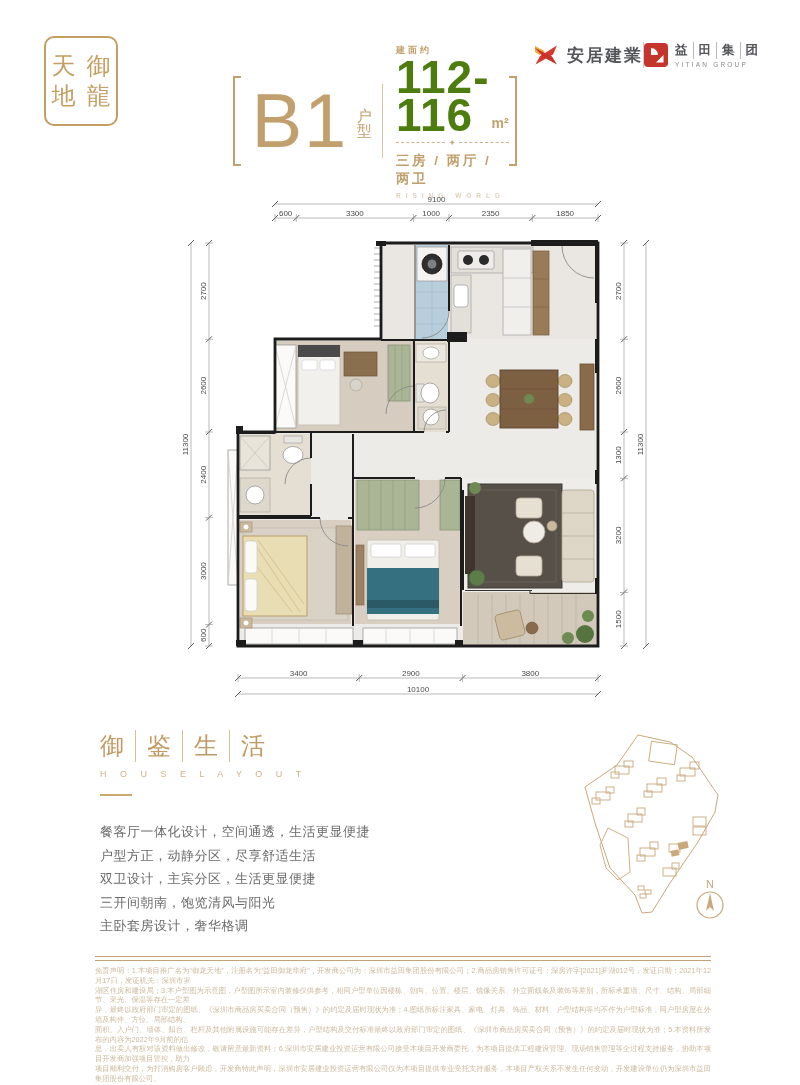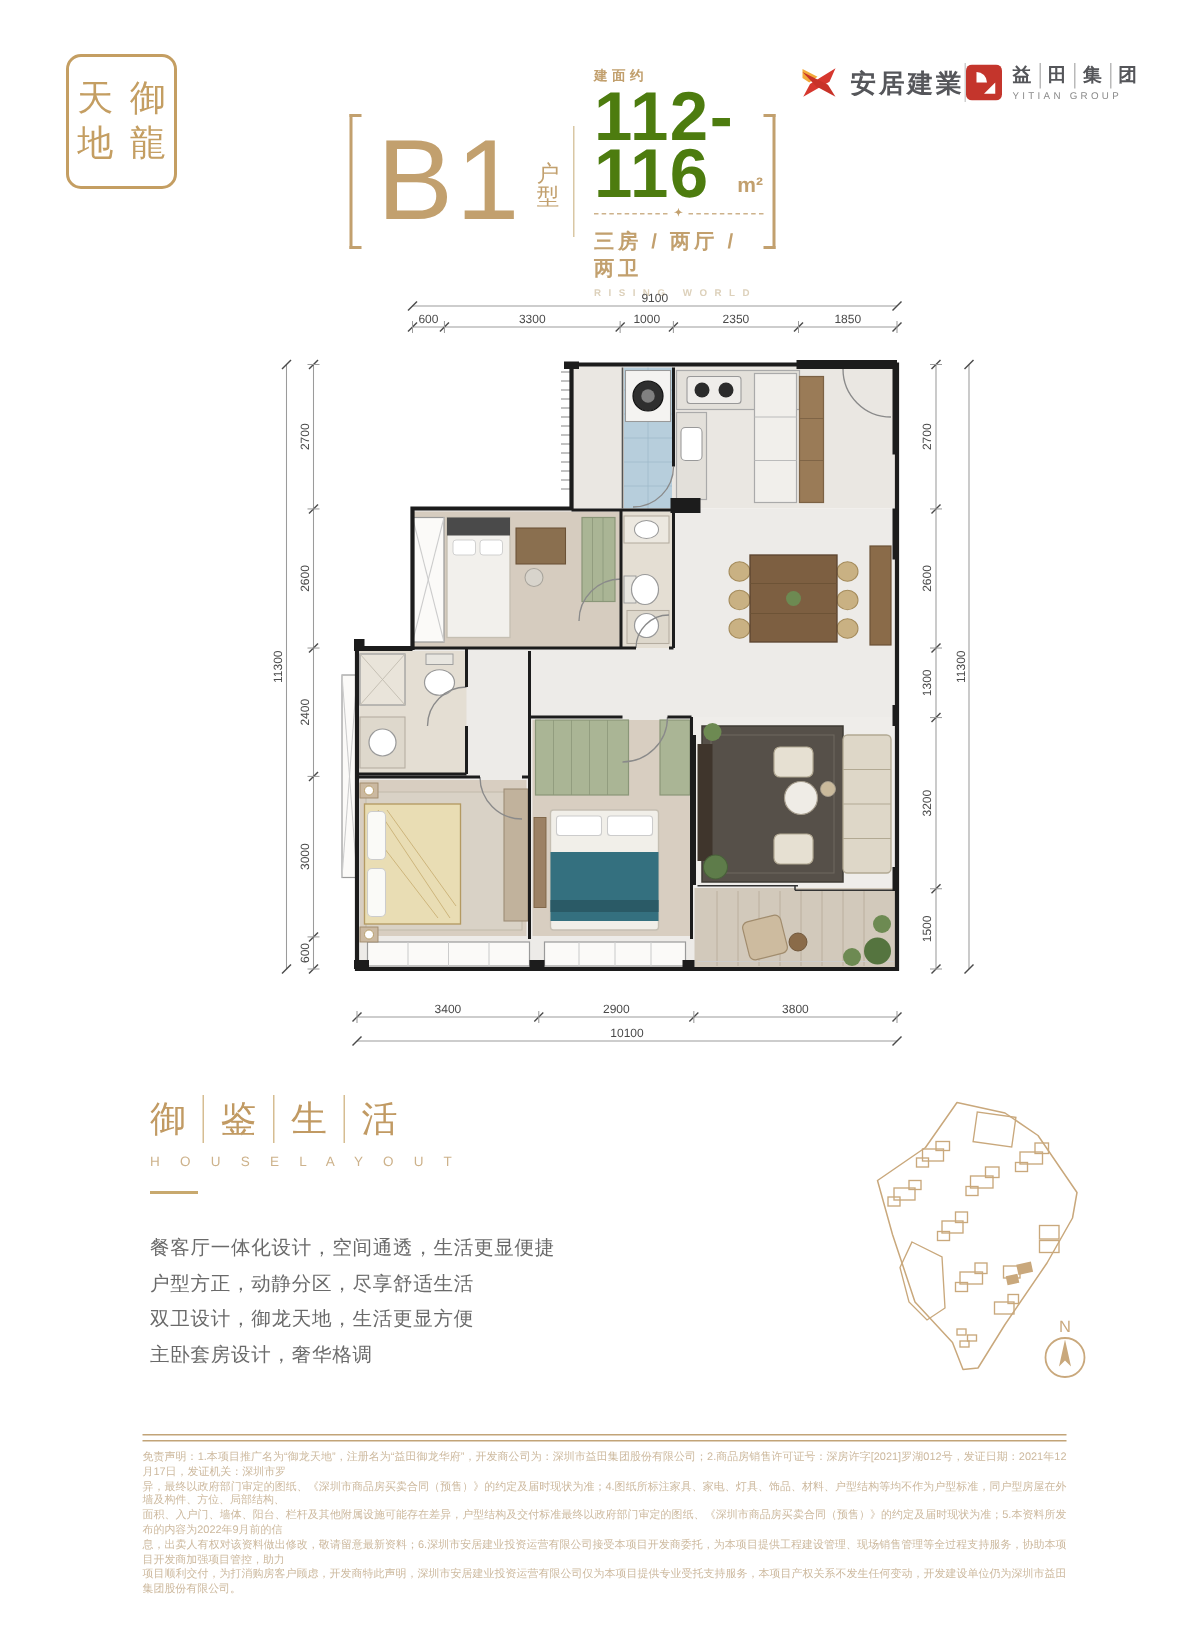--- a/index.html
+++ b/index.html
@@ -457,21 +457,22 @@
         <span>御</span>
         <span>鉴</span>
         <span>生</span>
         <span>活</span>
       </div>
     <div class="heading-sub">H O U S E   L A Y O U T</div>
     <div class="heading-line"></div>
     <div class="feat-list">
         <div class="feat-item">餐客厅一体化设计，空间通透，生活更显便捷</div>
         <div class="feat-item">户型方正，动静分区，尽享舒适生活</div>
-        <div class="feat-item">双卫设计，御龙天地，生活更显方便</div>
+        <div class="feat-item">双卫设计，主宾分区，生活更显便捷</div>
+        <div class="feat-item">三开间朝南，饱览清风与阳光</div>
         <div class="feat-item">主卧套房设计，奢华格调</div>
       </div>
   </div>
 
   <svg class="siteplan" viewBox="0 0 170 230">
     <g fill="none" stroke="#c9a87c" stroke-width="1" stroke-linejoin="round">
       <path d="M68,25 L100,32 L122,47 L148,85 L145,102 L128,132 L100,173 L82,202 L72,203 L65,185 L40,158 L25,113 L15,77 L47,55 Z"></path>
     </g>
     <g fill="none" stroke="#c9a87c" stroke-width="0.9">
       <rect x="80" y="33" width="26" height="20" transform="rotate(8 93 43)"></rect>
@@ -528,19 +529,20 @@
     <g>
       <text x="140" y="178" text-anchor="middle" font-size="11" fill="#c9a87c">N</text>
       <circle cx="140" cy="195" r="13" fill="none" stroke="#c9a87c" stroke-width="1.2"></circle>
       <polygon points="140,183 144,201 140,197 136,201" fill="#c9a87c"></polygon>
     </g>
   </svg>
 
   <div class="gold-rule"></div>
   <div class="disclaimer">
       <div class="dis-line">免责声明：1.本项目推广名为“御龙天地”，注册名为“益田御龙华府”，开发商公司为：深圳市益田集团股份有限公司；2.商品房销售许可证号：深房许字[2021]罗湖012号，发证日期：2021年12月17日，发证机关：深圳市罗</div>
+      <div class="dis-line">湖区住房和建设局；3.本户型图为示意图，户型图所示室内装修仅供参考，相同户型单位因楼栋、朝向、位置、楼层、镜像关系、外立面线条及装饰等差别，所标承重墙、尺寸、结构、局部细节、采光、保温等存在一定差</div>
       <div class="dis-line">异，最终以政府部门审定的图纸、《深圳市商品房买卖合同（预售）》的约定及届时现状为准；4.图纸所标注家具、家电、灯具、饰品、材料、户型结构等均不作为户型标准，同户型房屋在外墙及构件、方位、局部结构、</div>
       <div class="dis-line">面积、入户门、墙体、阳台、栏杆及其他附属设施可能存在差异，户型结构及交付标准最终以政府部门审定的图纸、《深圳市商品房买卖合同（预售）》的约定及届时现状为准；5.本资料所发布的内容为2022年9月前的信</div>
       <div class="dis-line">息，出卖人有权对该资料做出修改，敬请留意最新资料；6.深圳市安居建业投资运营有限公司接受本项目开发商委托，为本项目提供工程建设管理、现场销售管理等全过程支持服务，协助本项目开发商加强项目管控，助力</div>
       <div class="dis-line">项目顺利交付，为打消购房客户顾虑，开发商特此声明，深圳市安居建业投资运营有限公司仅为本项目提供专业受托支持服务，本项目产权关系不发生任何变动，开发建设单位仍为深圳市益田集团股份有限公司。</div>
     </div>
 
 </div>
 
 </body></html>

